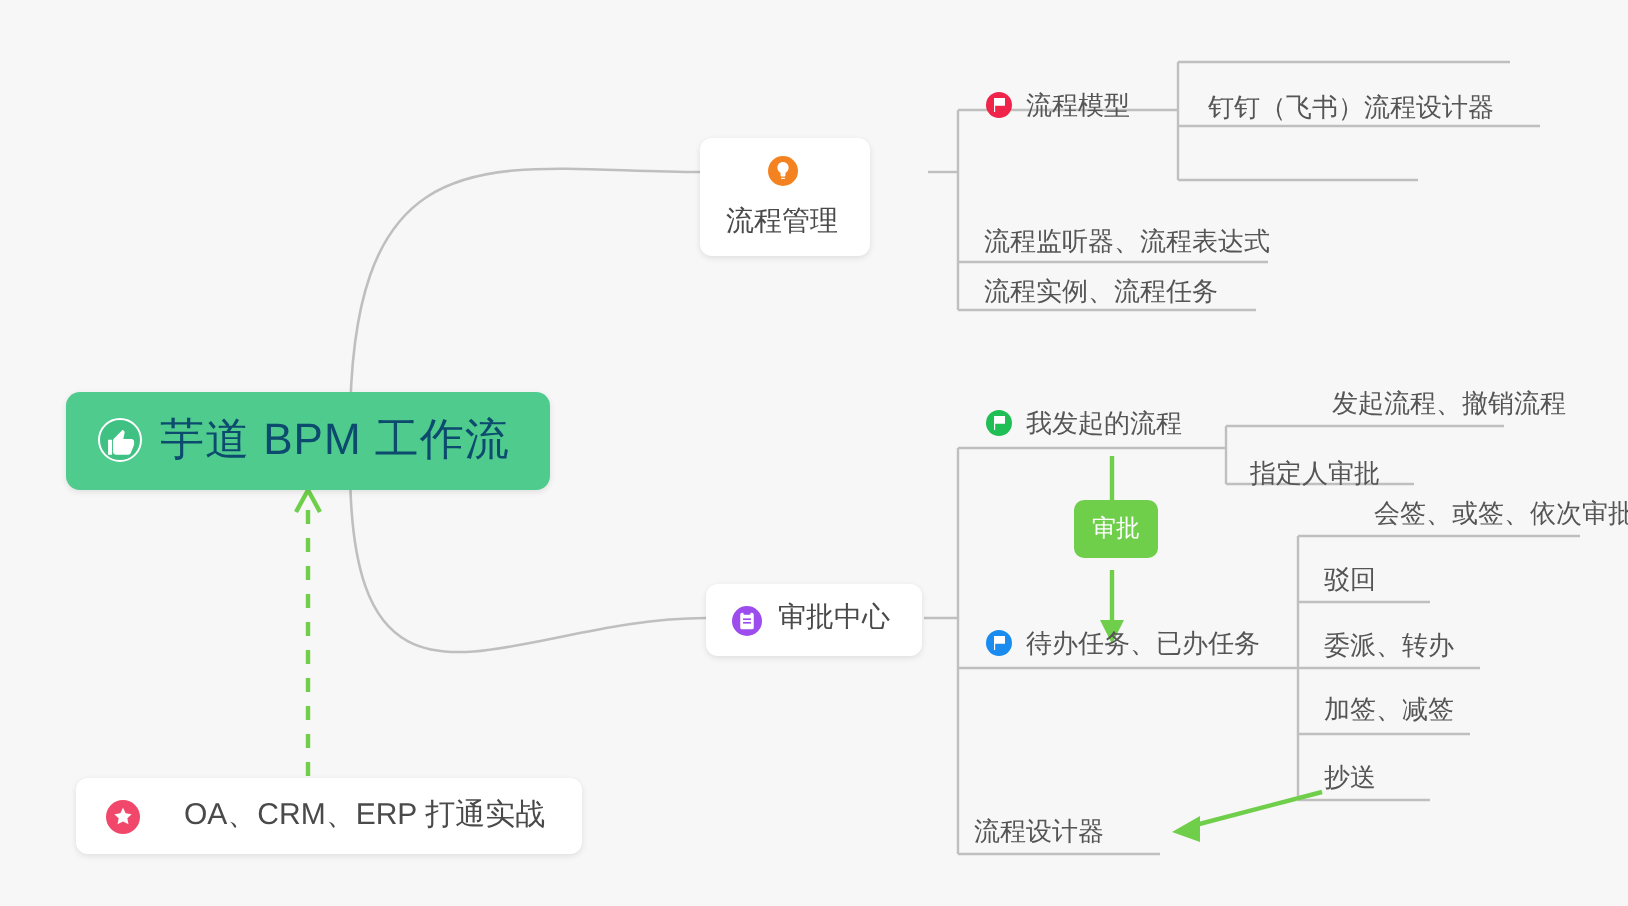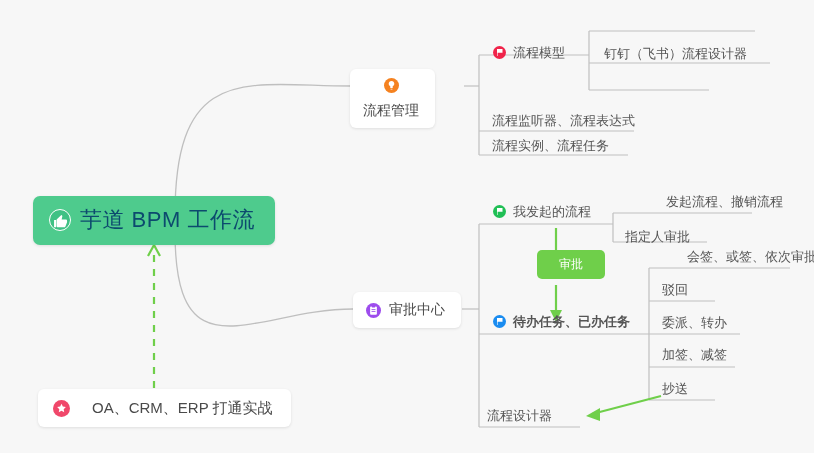--- a/index.html
+++ b/index.html
@@ -139,21 +139,21 @@
 
   
   .pill-node {
     position: absolute;
     left: 537px;
     top: 250px;
     background: #6fcf4a;
     color: #ffffff;
     font-size: 12px;
     line-height: 15px;
-    padding: 7px 22px;
+    padding: 7px 9px;
     border-radius: 5px;
     z-index: 7;
     white-space: nowrap;
   }
 </style>
 </head>
 <body>
 
 <div id="canvas">
 
@@ -260,21 +260,21 @@
     <span class="icon icon-dot" style="background:#20bf55"></span>
     <span class="text-label">我发起的流程</span>
   </div>
   <div class="text-node" style="left:626px; top:193px;margin-left:40px;">
     <span class="text-label">发起流程、撤销流程</span>
   </div>
   <div class="text-node" style="left:625px; top:228px;">
     <span class="text-label">指定人审批</span>
   </div>
 
-  <div class="text-node" style="left:493px; top:313px;font-weight:bold;">
+  <div class="text-node" style="left:493px; top:313px;">
     <span class="icon icon-dot" style="background:#1a8cf0"></span>
     <span class="text-label">待办任务、已办任务</span>
   </div>
 
   <div class="text-node" style="left:687px; top:248px;justify-content:flex-end;">
     <span class="text-label">会签、或签、依次审批</span>
   </div>
   <div class="text-node" style="left:662px; top:281px;">
     <span class="text-label">驳回</span>
   </div>

